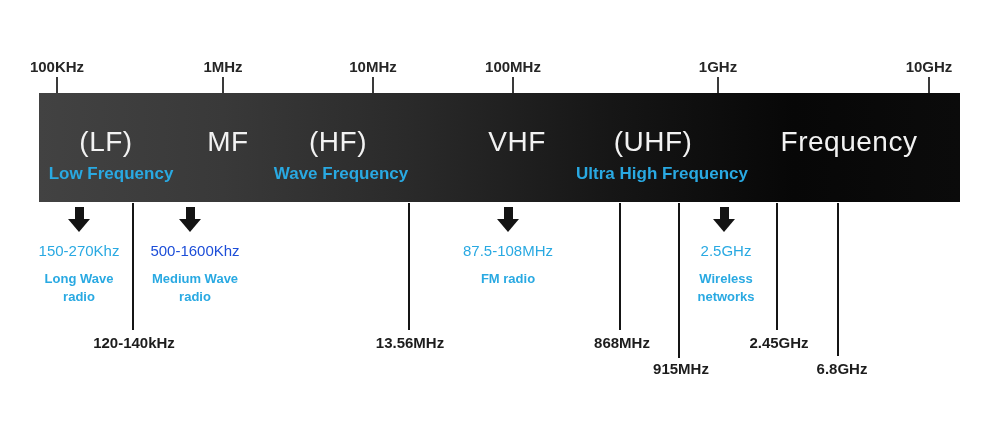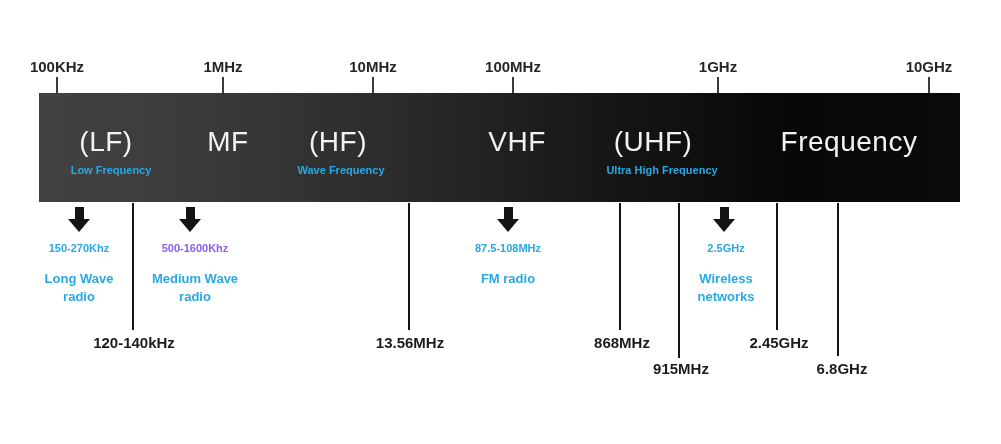--- a/index.html
+++ b/index.html
@@ -46,21 +46,21 @@
     font-size: 28px;
     font-weight: 400;
     color: #f2f2f2;
     white-space: nowrap;
     letter-spacing: 0.5px;
   }
   .band-sublabel {
     position: absolute;
     top: 164px;
     transform: translateX(-50%);
-    font-size: 11px;
+    font-size: 17px;
     font-weight: 700;
     white-space: nowrap;
   }
   
   .marker-line {
     position: absolute;
     top: 203px;
     width: 2px;
     background: #151515;
   }
@@ -82,22 +82,22 @@
   .arrow-head {
     width: 0; height: 0; margin: 0 auto;
     border-left: 11px solid transparent;
     border-right: 11px solid transparent;
     border-top: 13px solid #141414;
   }
   .callout-freq {
     position: absolute;
     top: 242px;
     transform: translateX(-50%);
-    font-size: 11px;
-    font-weight: 700;
+    font-size: 15px;
+    font-weight: 400;
     white-space: nowrap;
   }
   .callout-name {
     position: absolute;
     transform: translateX(-50%);
     font-size: 13px;
     font-weight: 700;
     line-height: 18px;
     white-space: nowrap;
   }
@@ -137,21 +137,21 @@
         <div class="arrow-stem"></div>
         <div class="arrow-head"></div>
       </div>
       <div class="callout-freq" style="left: 79px; color: rgb(41, 169, 226);">150-270Khz</div>
       <div class="callout-name" style="left: 79px; top: 270px; color: rgb(41, 169, 226);">Long Wave</div>
       <div class="callout-name" style="left: 79px; top: 288px; color: rgb(41, 169, 226);">radio</div>
       <div class="arrow" style="left: 190px;">
         <div class="arrow-stem"></div>
         <div class="arrow-head"></div>
       </div>
-      <div class="callout-freq" style="left: 195px; color: #8b5cf6;">500-1600Khz</div>
+      <div class="callout-freq" style="left: 195px; color: #1d4ed8;">500-1600Khz</div>
       <div class="callout-name" style="left: 195px; top: 270px; color: rgb(41, 169, 226);">Medium Wave</div>
       <div class="callout-name" style="left: 195px; top: 288px; color: rgb(41, 169, 226);">radio</div>
       <div class="arrow" style="left: 508px;">
         <div class="arrow-stem"></div>
         <div class="arrow-head"></div>
       </div>
       <div class="callout-freq" style="left: 508px; color: rgb(41, 169, 226);">87.5-108MHz</div>
       <div class="callout-name" style="left: 508px; top: 270px; color: rgb(41, 169, 226);">FM radio</div>
       <div class="arrow" style="left: 724px;">
         <div class="arrow-stem"></div>

